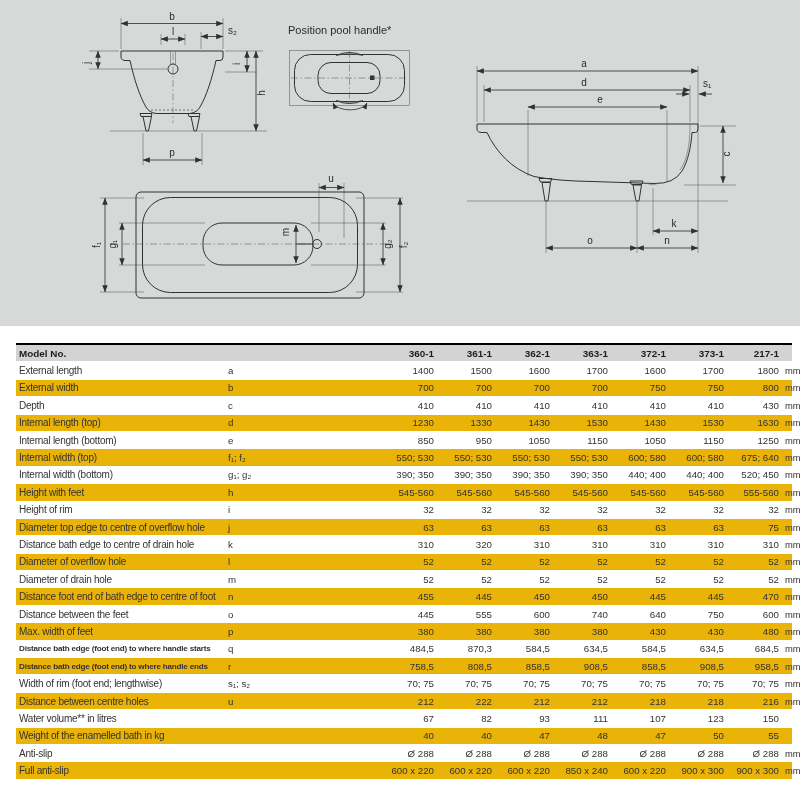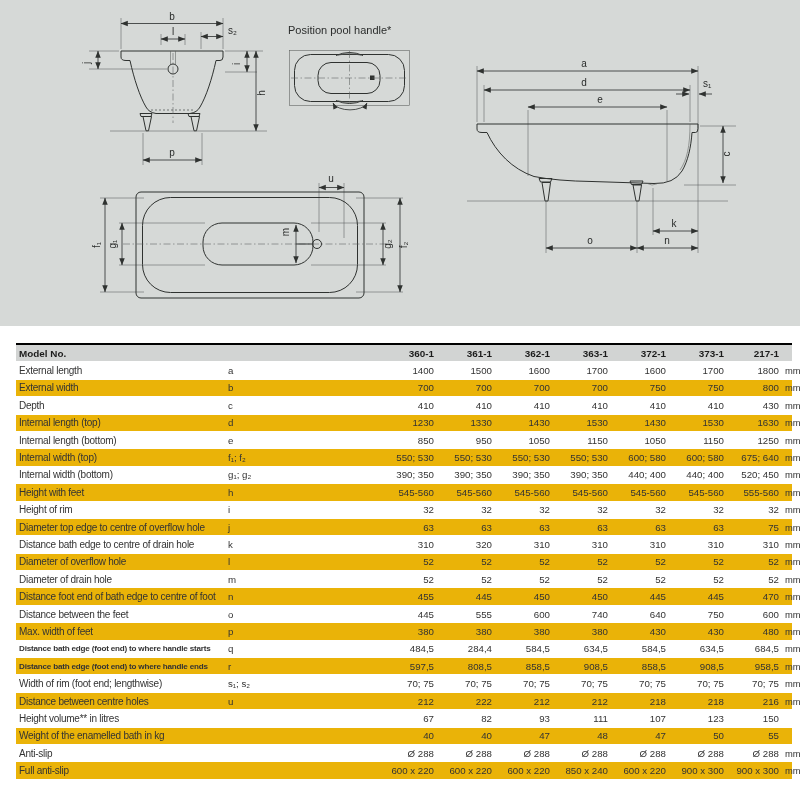--- a/index.html
+++ b/index.html
@@ -358,31 +358,31 @@
           <div class="val">380</div>
           <div class="val">380</div>
           <div class="val">430</div>
           <div class="val">430</div>
           <div class="val">480</div>
           <div class="unit">mm</div>
         </div><div class="trow w small">
           <div class="lbl">Distance bath edge (foot end) to where handle starts</div>
           <div class="sym">q</div>
           <div class="val">484,5</div>
-          <div class="val">284,4</div>
+          <div class="val">870,3</div>
           <div class="val">584,5</div>
           <div class="val">634,5</div>
           <div class="val">584,5</div>
           <div class="val">634,5</div>
           <div class="val">684,5</div>
           <div class="unit">mm</div>
         </div><div class="trow g small">
           <div class="lbl">Distance bath edge (foot end) to where handle ends</div>
           <div class="sym">r</div>
-          <div class="val">597,5</div>
+          <div class="val">758,5</div>
           <div class="val">808,5</div>
           <div class="val">858,5</div>
           <div class="val">908,5</div>
           <div class="val">858,5</div>
           <div class="val">908,5</div>
           <div class="val">958,5</div>
           <div class="unit">mm</div>
         </div><div class="trow w">
           <div class="lbl">Width of rim (foot end; lengthwise)</div>
           <div class="sym">s₁; s₂</div>
@@ -399,21 +399,21 @@
           <div class="sym">u</div>
           <div class="val">212</div>
           <div class="val">222</div>
           <div class="val">212</div>
           <div class="val">212</div>
           <div class="val">218</div>
           <div class="val">218</div>
           <div class="val">216</div>
           <div class="unit">mm</div>
         </div><div class="trow w">
-          <div class="lbl">Height volume** in litres</div>
+          <div class="lbl">Water volume** in litres</div>
           <div class="sym"></div>
           <div class="val">67</div>
           <div class="val">82</div>
           <div class="val">93</div>
           <div class="val">111</div>
           <div class="val">107</div>
           <div class="val">123</div>
           <div class="val">150</div>
           <div class="unit"></div>
         </div><div class="trow g">

